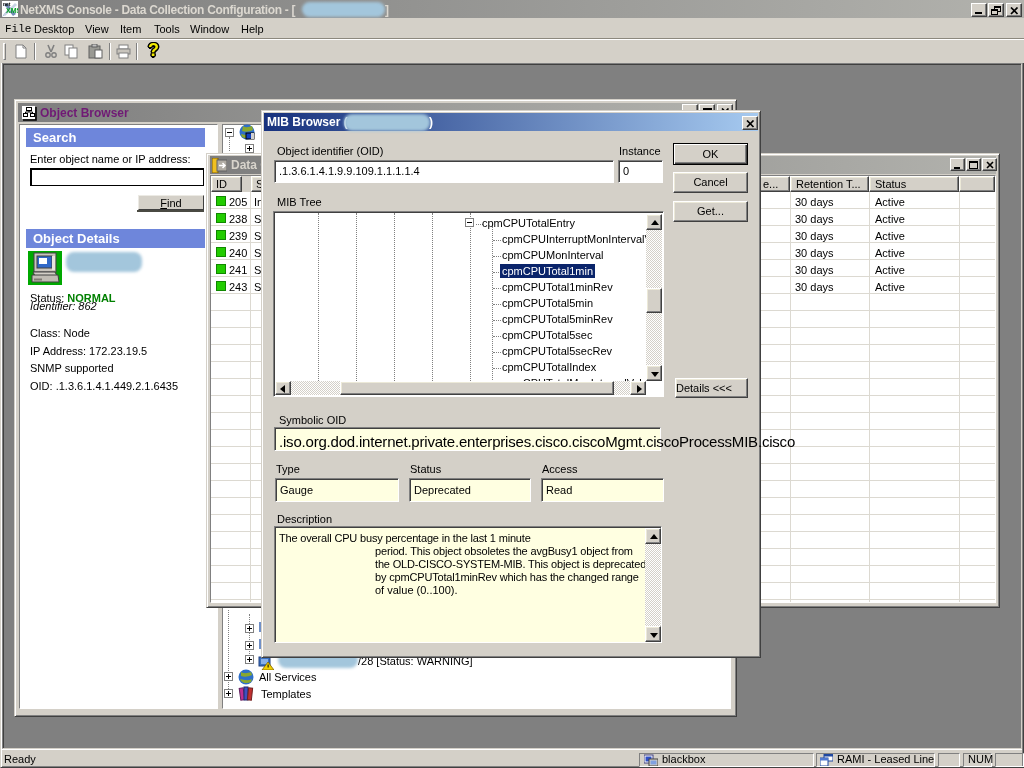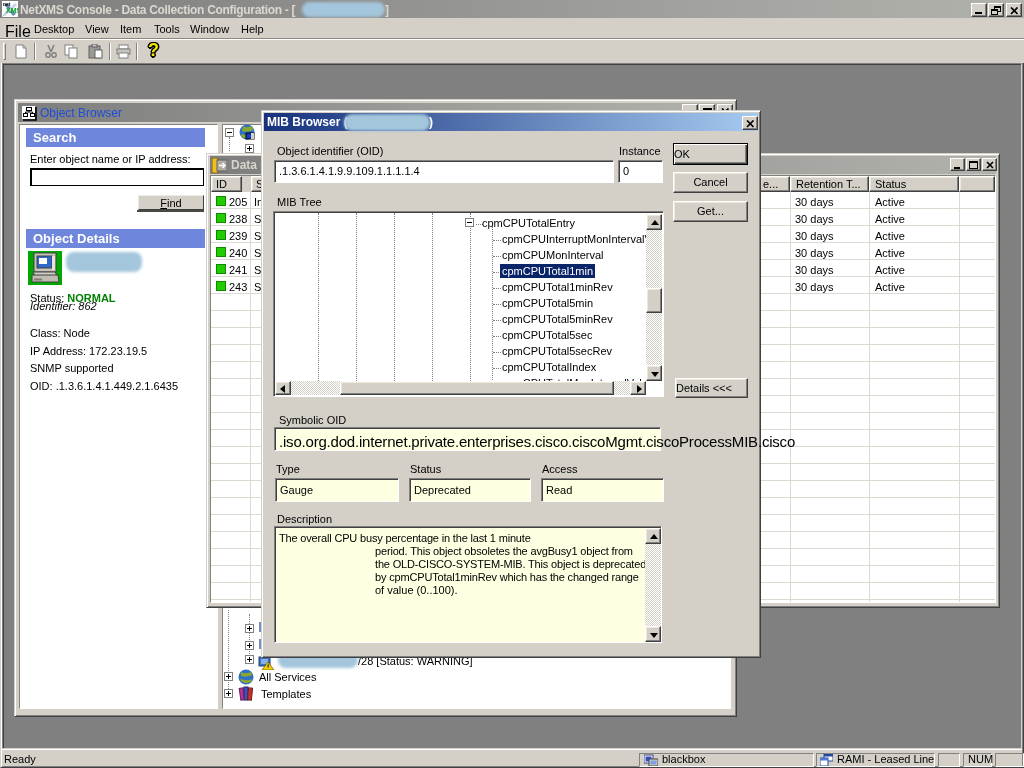--- a/index.html
+++ b/index.html
@@ -49,21 +49,21 @@
 </div>
 <div class="capbtn" style="left:1006px;top:3px;width:16px;height:14px;">
     <svg style="position:absolute;left:3px;top:3px" width="9" height="8" viewBox="0 0 9 8">
       <path d="M1 0.5 L7.5 7 M7.5 0.5 L1 7" stroke="#000" stroke-width="1.7" fill="none"></path>
     </svg>
   </div>
 
 <div class="a" style="left:0px;top:18px;width:1024px;height:20px;background:#D4D0C8;"></div>
 <div class="a" style="left:0px;top:38px;width:1024px;height:1px;background:#8C887E;"></div>
 <div class="a" style="left:0px;top:39px;width:1024px;height:1px;background:#FFFFFF;"></div>
-<div class="a" style="left:5px;top:23px;font-size:16px;">File</div>
+<div class="a" style="left:5px;top:23px;font-size:11px;font-family:Liberation Mono, monospace;">File</div>
 <div class="a" style="left:34px;top:23px;font-size:11px;">Desktop</div>
 <div class="a" style="left:85px;top:23px;font-size:11px;">View</div>
 <div class="a" style="left:120px;top:23px;font-size:11px;">Item</div>
 <div class="a" style="left:154px;top:23px;font-size:11px;">Tools</div>
 <div class="a" style="left:190px;top:23px;font-size:11px;">Window</div>
 <div class="a" style="left:241px;top:23px;font-size:11px;">Help</div>
 
 <div class="a" style="left:0px;top:40px;width:1024px;height:23px;background:#D4D0C8;"></div>
 <div class="a" style="left:3px;top:43px;width:3px;height:17px;border:1px solid;border-color:#FFFFFF #808080 #808080 #FFFFFF;"></div>
 
@@ -129,21 +129,21 @@
 <div class="a winframe" style="left:14px;top:99px;width:723px;height:618px;"></div>
 <div class="a tb-inactive" style="left:18px;top:103px;width:715px;height:19px;"></div>
 <svg class="a" style="left:21px;top:105px" width="16" height="16" viewBox="0 0 16 16">
   <rect x="0.5" y="0.5" width="14" height="14" fill="#ffffff" stroke="#808080" stroke-width="1"></rect>
   <path d="M15 2 V15 H2" stroke="#000" fill="none" stroke-width="1.6"></path>
   <rect x="5.5" y="2.5" width="5" height="3" fill="#fff" stroke="#000"></rect>
   <rect x="2.5" y="8.5" width="4" height="3" fill="#fff" stroke="#000"></rect>
   <rect x="9.5" y="8.5" width="4" height="3" fill="#fff" stroke="#000"></rect>
   <path d="M8 6 V7 M4.5 8 V7 H11.5 V8" stroke="#000" fill="none"></path>
 </svg>
-<div class="a" style="left:40px;top:106px;font-size:12px;font-weight:normal;color:#1d4ed8;">Object Browser</div>
+<div class="a" style="left:40px;top:106px;font-size:12px;font-weight:bold;color:#701a75;">Object Browser</div>
 <div class="capbtn" style="left:682px;top:104px;width:16px;height:14px;">
     <div class="a" style="left:3px;top:9px;width:6px;height:2px;background:#000;"></div>
   </div>
 <div class="capbtn" style="left:699px;top:104px;width:16px;height:14px;">
     <div class="a" style="left:3px;top:3px;width:9px;height:8px;border:1px solid #000;border-top:2px solid #000;"></div>
   </div>
 <div class="capbtn" style="left:717px;top:104px;width:16px;height:14px;">
     <svg style="position:absolute;left:3px;top:3px" width="9" height="8" viewBox="0 0 9 8">
       <path d="M1 0.5 L7.5 7 M7.5 0.5 L1 7" stroke="#000" stroke-width="1.7" fill="none"></path>
     </svg>
@@ -296,21 +296,21 @@
 <div class="capbtn" style="left:742px;top:116px;width:16px;height:14px;">
     <svg style="position:absolute;left:3px;top:3px" width="9" height="8" viewBox="0 0 9 8">
       <path d="M1 0.5 L7.5 7 M7.5 0.5 L1 7" stroke="#000" stroke-width="1.7" fill="none"></path>
     </svg>
   </div>
 
 <div class="a" style="left:277px;top:145px;font-size:11px;">Object identifier (OID)</div>
 <div class="a sunken" style="left:274px;top:160px;width:340px;height:23px;padding:4px 0 0 4px;font-size:11px;">.1.3.6.1.4.1.9.9.109.1.1.1.1.4</div>
 <div class="a" style="left:619px;top:145px;font-size:11px;">Instance</div>
 <div class="a sunken" style="left:618px;top:160px;width:45px;height:23px;padding:4px 0 0 4px;font-size:11px;">0</div>
-<div class="a" style="left:673px;top:143px;width:75px;height:22px;background:#D4D0C8;border:1px solid #000;box-shadow:inset 1px 1px 0 #fff, inset -1px -1px 0 #404040, inset -2px -2px 0 #808080;padding-top:4px;font-size:11px;">OK</div>
+<div class="a" style="left:673px;top:143px;width:75px;height:22px;background:#D4D0C8;border:1px solid #000;box-shadow:inset 1px 1px 0 #fff, inset -1px -1px 0 #404040, inset -2px -2px 0 #808080;text-align:center;padding-top:4px;font-size:11px;">OK</div>
 <div class="a raised" style="left:673px;top:172px;width:75px;height:21px;text-align:center;padding-top:3px;font-size:11px;">Cancel</div>
 <div class="a raised" style="left:673px;top:201px;width:75px;height:21px;text-align:center;padding-top:3px;font-size:11px;">Get...</div>
 
 <div class="a" style="left:277px;top:196px;font-size:11px;">MIB Tree</div>
 <div class="a sunken" style="left:273px;top:211px;width:391px;height:186px;"></div>
 
 <div class="a" style="left:275px;top:213px;width:371px;height:168px;background:#fff;overflow:hidden;">
   <div class="dots-v a" style="left:43px;top:0;height:168px;"></div>
   <div class="dots-v a" style="left:81px;top:0;height:168px;"></div>
   <div class="dots-v a" style="left:119px;top:0;height:168px;"></div>

